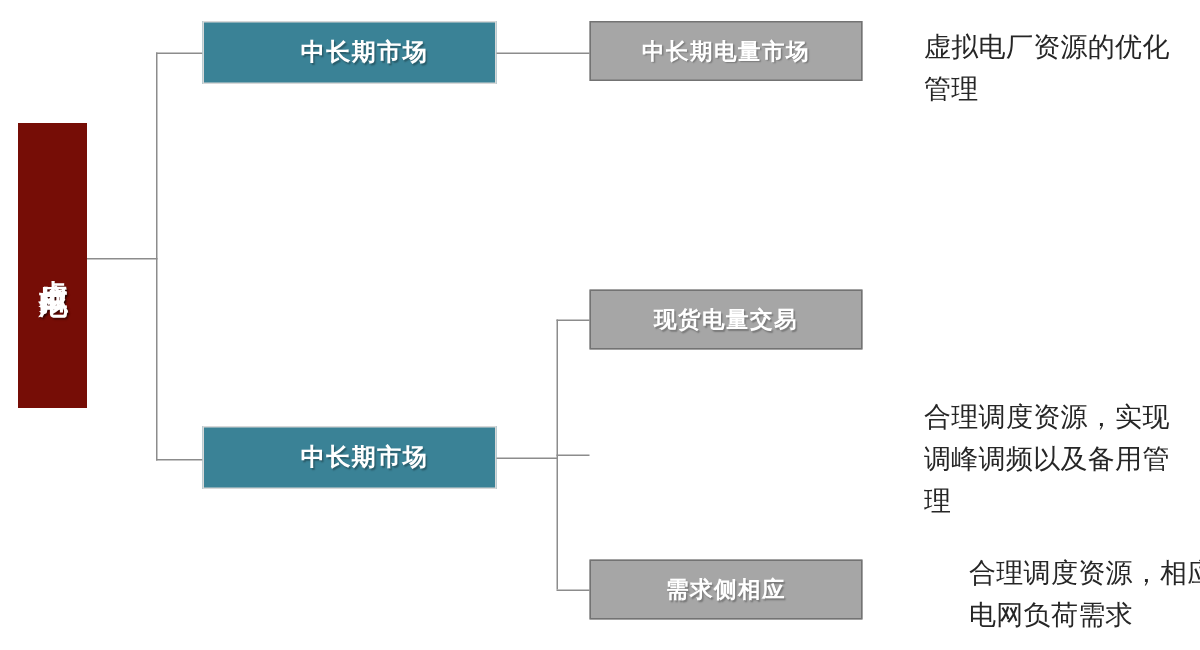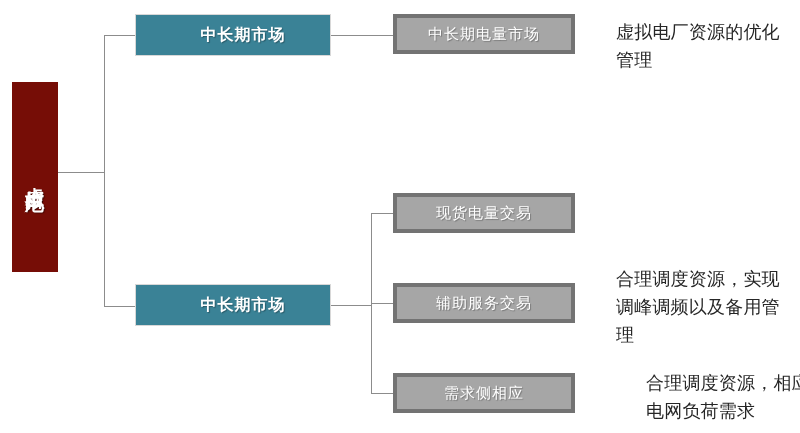--- a/index.html
+++ b/index.html
@@ -63,28 +63,28 @@
   }
   #node-mid-long-term { left: 135px; top: 14px; }
   #node-realtime-balance { left: 135px; top: 284px; }
 
   
   .node-l2 {
     position: absolute;
     width: 182px;
     height: 40px;
     background: #A6A6A6;
-    border: 4px solid #737373;
+    border: 1px solid #737373;
     box-sizing: border-box;
     display: flex;
     align-items: center;
     justify-content: center;
     color: #ffffff;
     font-size: 15px;
-    font-weight: normal;
+    font-weight: bold;
     letter-spacing: 1px;
     text-shadow: 1px 1px 1px rgba(0,0,0,0.28);
   }
   #node-mid-long-energy { left: 393px; top: 14px; }
   #node-spot-energy     { left: 393px; top: 193px; }
   #node-ancillary       { left: 393px; top: 283px; }
   #node-demand-response { left: 393px; top: 373px; text-align: right; }
 
   
   .line {
@@ -155,23 +155,20 @@
   <div class="line h" id="conn-branch-dr"></div>
 
   <div class="node-l2" id="node-mid-long-energy">
     <span>中长期电量市场</span>
   </div>
 
   <div class="node-l2" id="node-spot-energy">
     <span>现货电量交易</span>
   </div>
 
-  <div class="node-l2" id="node-ancillary">
-    <span>辅助服务交易</span>
-  </div>
 
   <div class="node-l2" id="node-demand-response">
     <span>需求侧相应</span>
   </div>
 
   <div class="desc" id="desc-mid-long-energy">虚拟电厂资源的优化管理</div>
 
 
   <div class="desc" id="desc-ancillary">合理调度资源，实现调峰调频以及备用管理</div>
 

